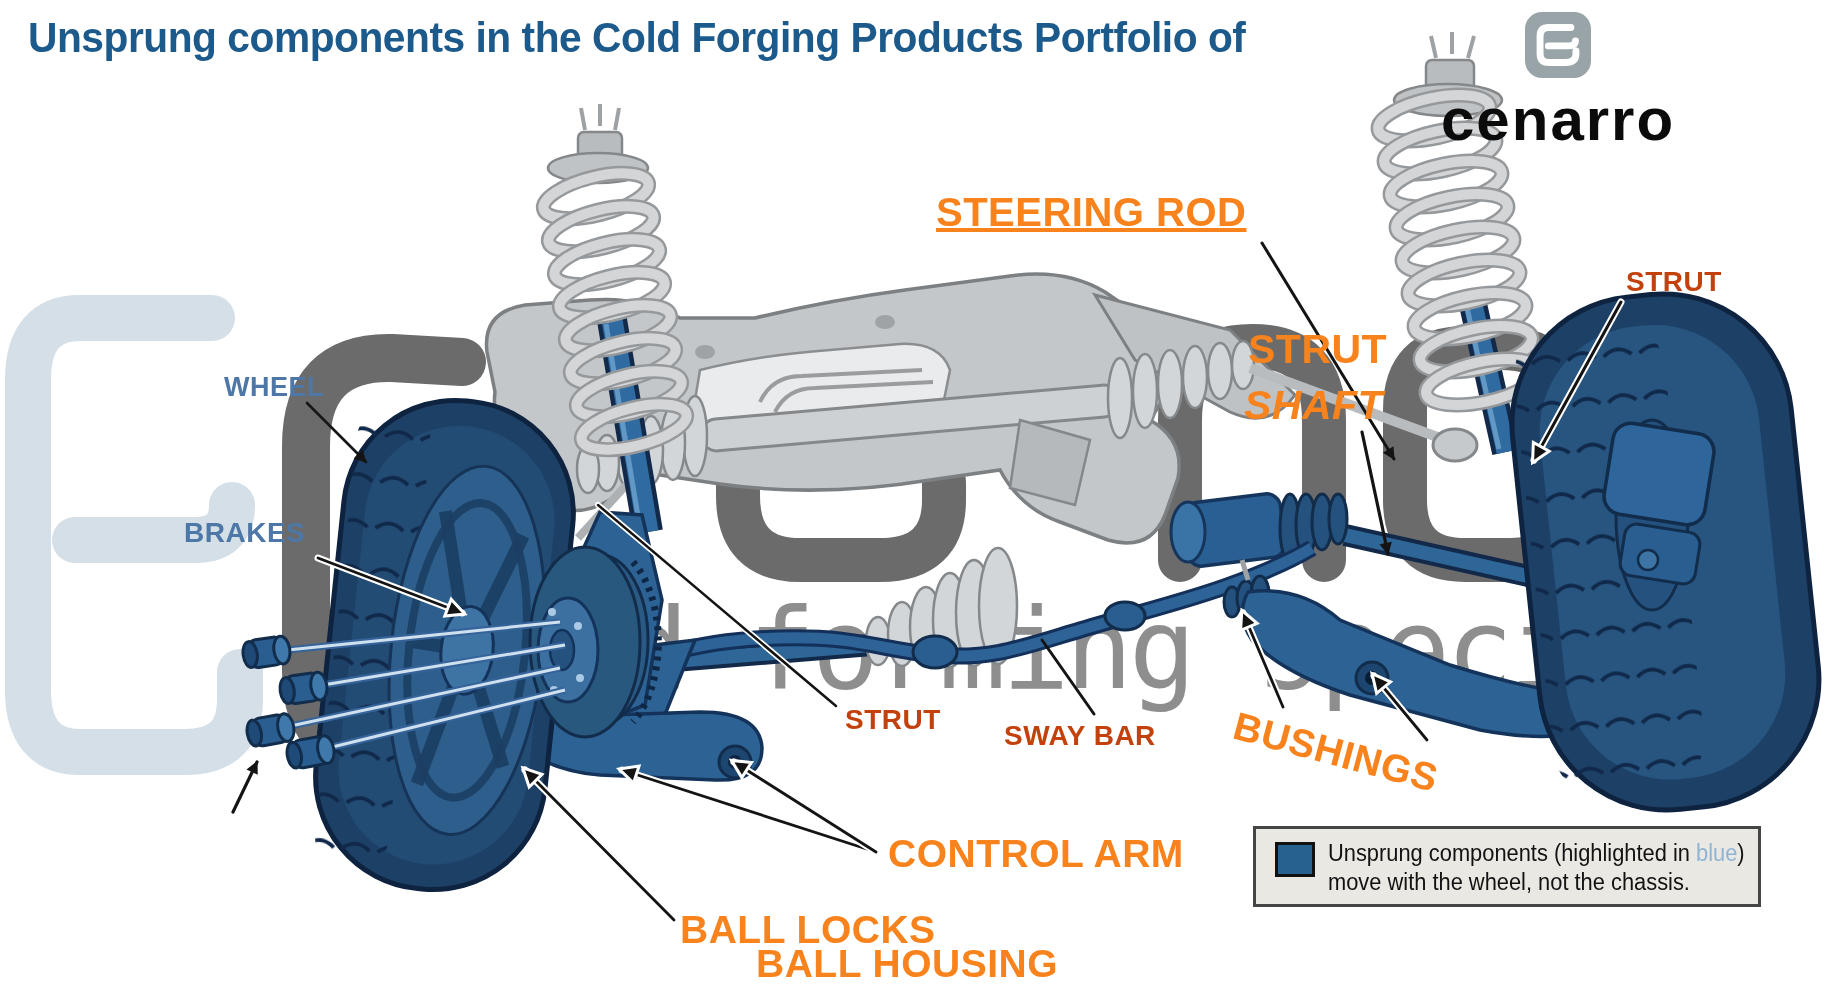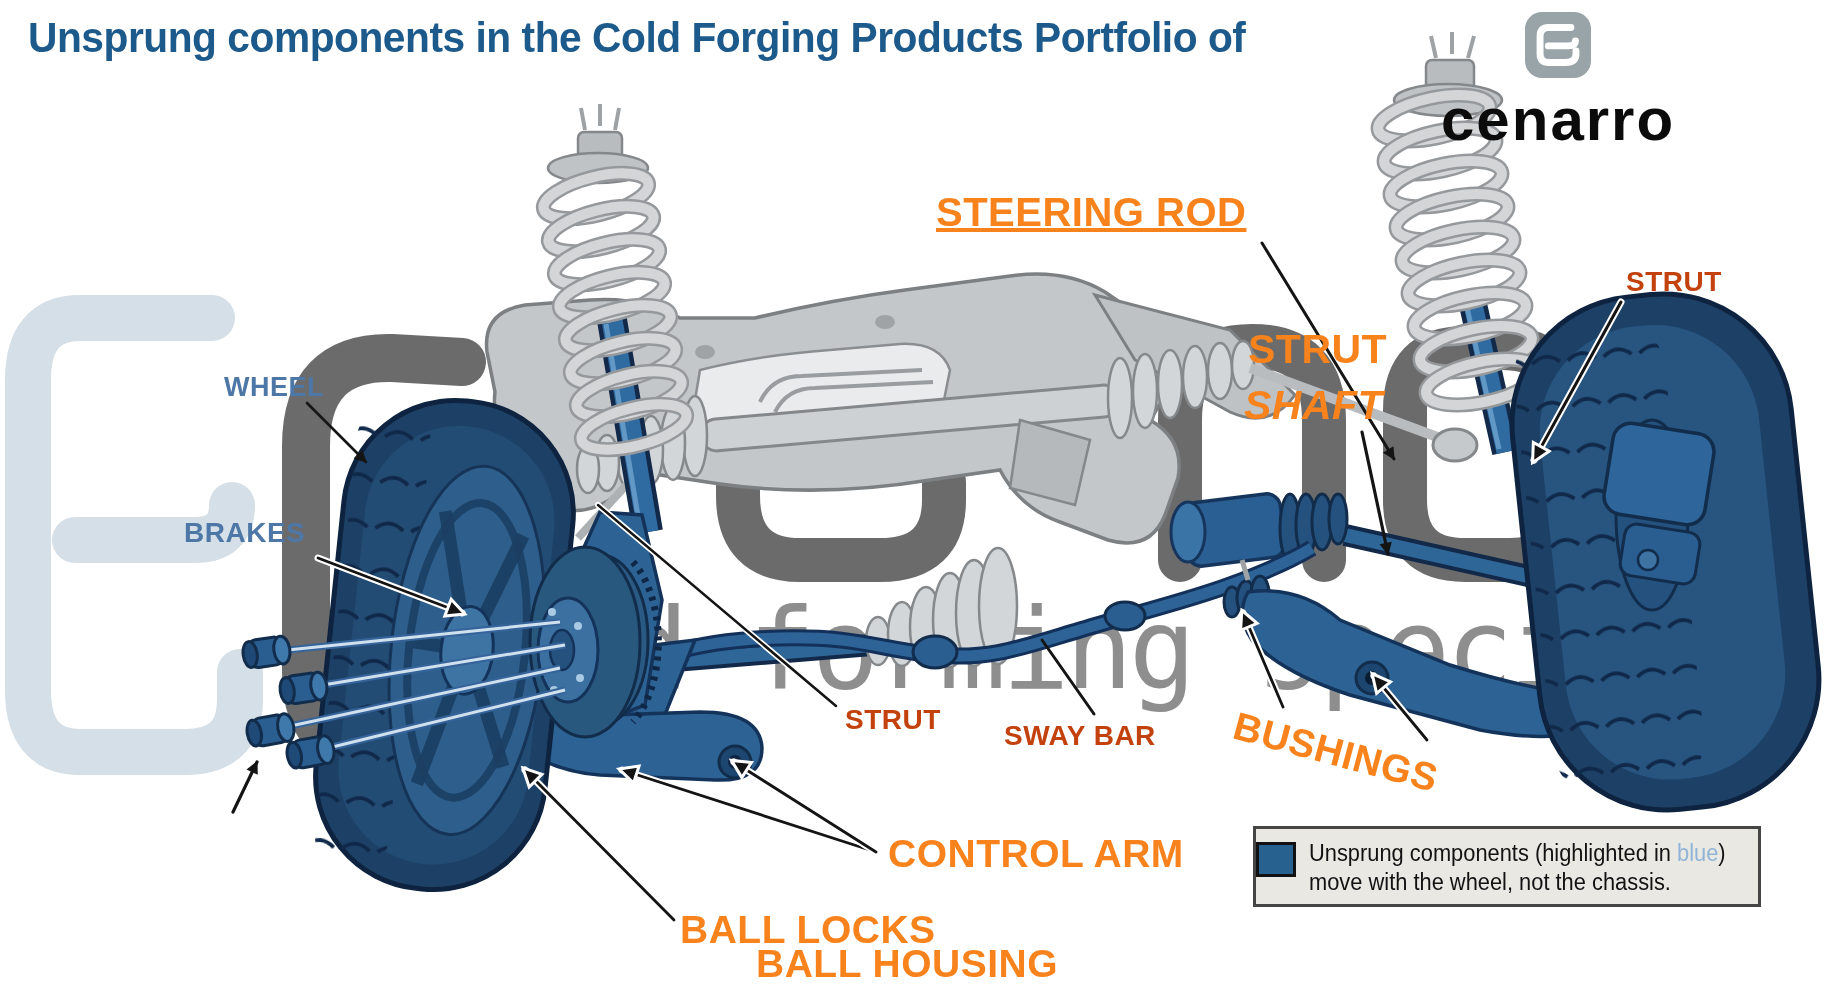--- a/index.html
+++ b/index.html
@@ -40,21 +40,21 @@
   .lbl-drive{left:1248px;top:326px;font-size:41px;}
   .lbl-shaft{left:1244px;top:382px;font-size:41px;font-style:italic;}
   .lbl-bushings{left:1240px;top:704px;font-size:39px;transform:rotate(15deg);transform-origin:left top;}
   .lbl-control-arm{left:888px;top:832px;font-size:39px;}
   .lbl-ball-joint{left:680px;top:908px;font-size:39px;}
   .lbl-ball-housing{left:756px;top:942px;font-size:39px;}
 
   
   .legend{position:absolute;left:1253px;top:826px;width:508px;height:81px;z-index:45;
           background:#EAE8E3;border:3px solid #454545;box-sizing:border-box;
-          display:flex;gap:13px;padding:10px 0;}
+          display:flex;gap:13px;padding:10px 19px;}
   .legend-swatch{width:34px;height:29px;background:#26618F;border:3px solid #111;flex:none;margin-top:3px;}
   .legend-text{font-size:23px;line-height:1.24;color:#121212;
                transform:scaleX(0.95);transform-origin:left top;white-space:nowrap;}
   .legend-blue{color:#8FB4D6;}
 </style>
 </head>
 <body>
 
 <div class="stage">
 

